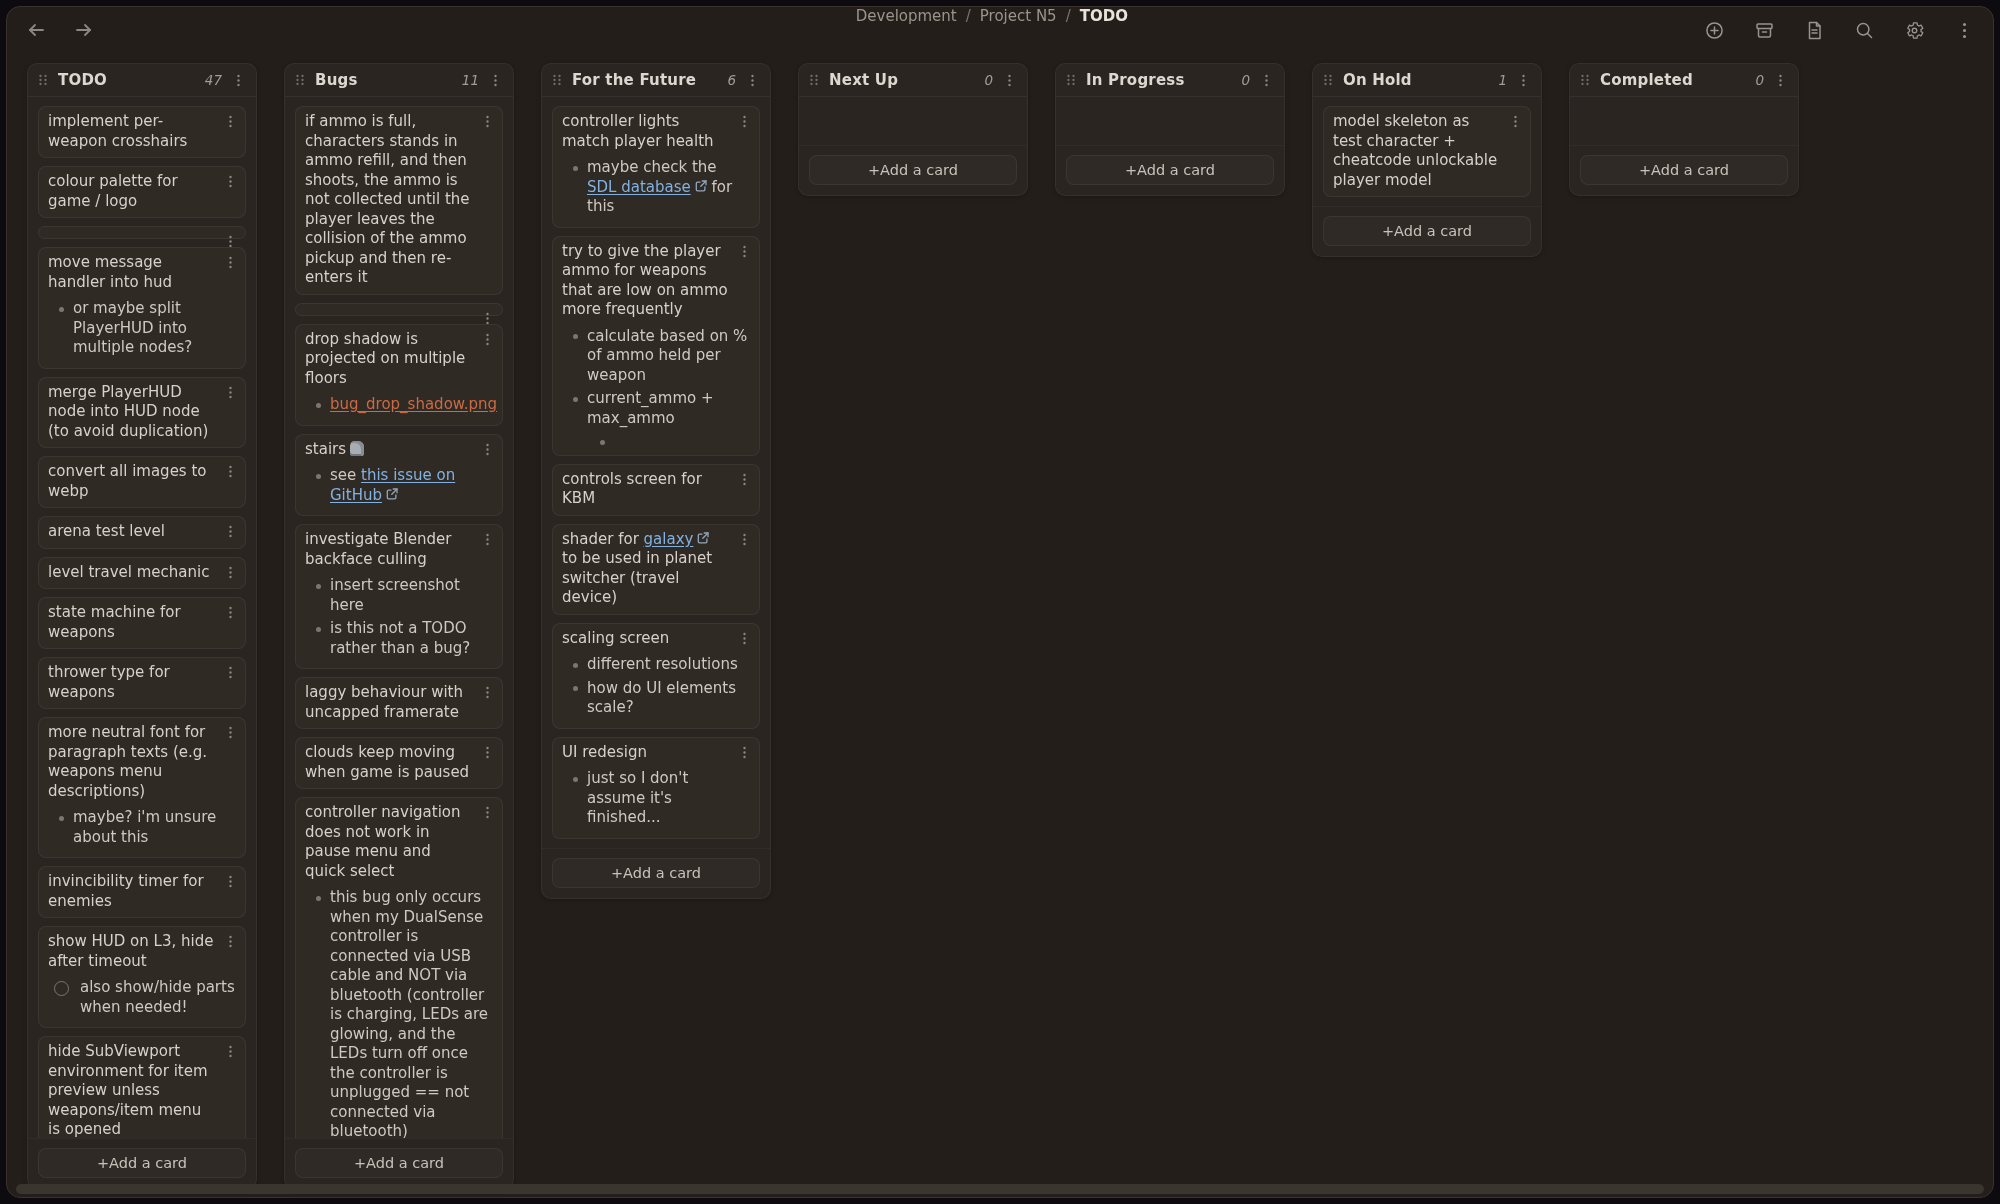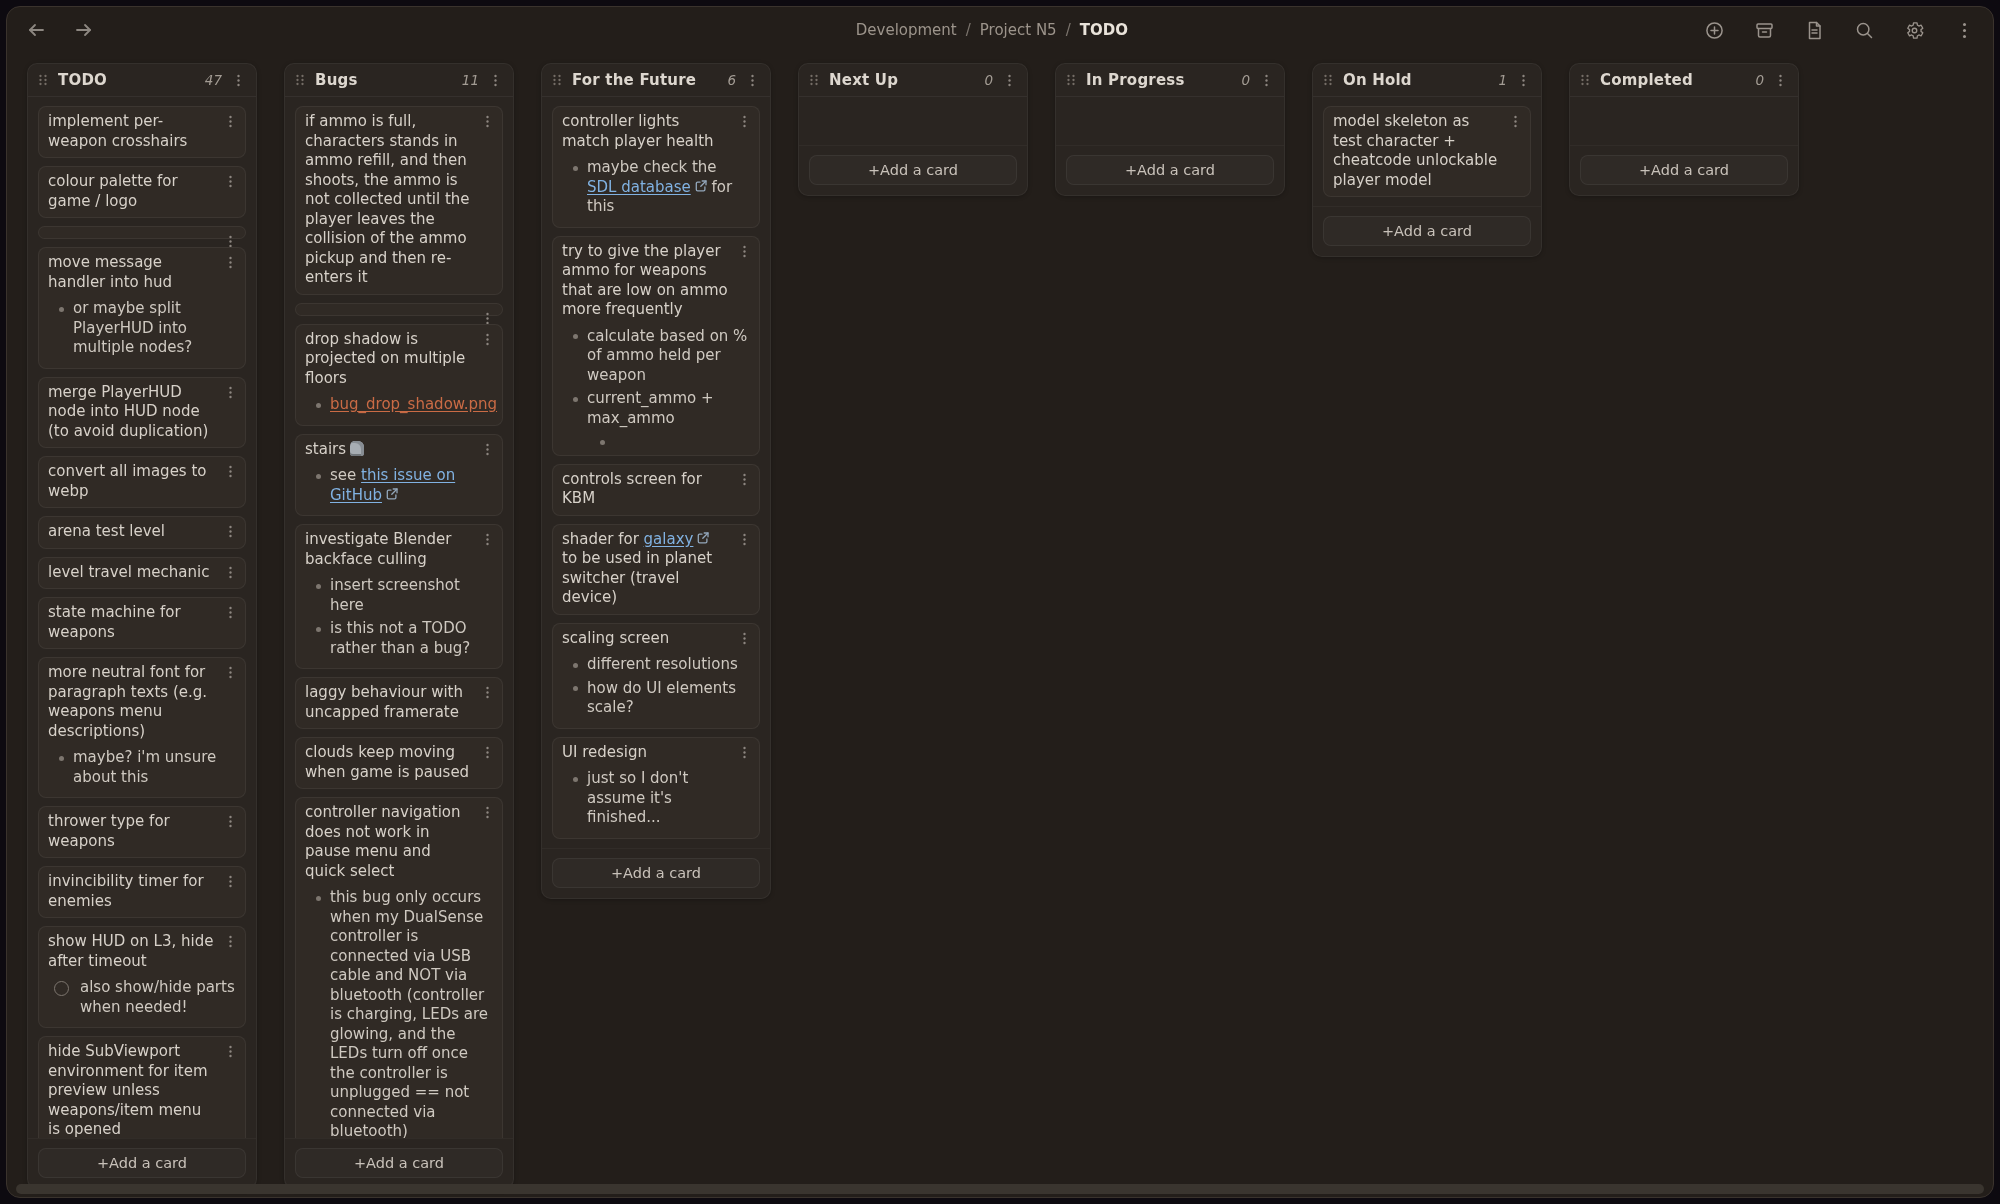--- a/index.html
+++ b/index.html
@@ -6,21 +6,21 @@
     background:#0d0a10;font-family:"DejaVu Sans","Liberation Sans",sans-serif;}
   *{box-sizing:border-box;}
   .window{position:absolute;inset:6px;background:#231e1a;border:1px solid #3a332d;
     border-radius:14px;overflow:hidden;}
   
   .topbar{height:46px;display:flex;align-items:center;padding:0 18px;position:relative;}
   .nav-arrows{display:flex;gap:26px;align-items:center;}
   .nav-btn{width:22px;height:22px;color:#8d8781;cursor:pointer;}
   .nav-btn svg{width:22px;height:22px;display:block;}
   .breadcrumb{position:absolute;left:50%;top:0;height:46px;transform:translateX(-53%);
-    display:flex;align-items:center;gap:9px;font-size:15px;color:#9c948b;white-space:nowrap;}
+    display:flex;gap:9px;font-size:15px;color:#9c948b;white-space:nowrap;}
   .breadcrumb .sep{color:#7b746d;}
   .breadcrumb .current{color:#e9e3da;font-weight:bold;}
   .topbar-icons{margin-left:auto;display:flex;gap:29px;align-items:center;color:#9a938c;}
   .tb-icon{width:21px;height:21px;}
   .tb-icon svg{width:21px;height:21px;display:block;}
   
   .board{position:absolute;top:47px;bottom:0;left:0;right:0;
     padding:9px 20px 16px 20px;display:flex;gap:27px;align-items:flex-start;}
   .column{width:230px;flex:none;background:#2a2521;border:1px solid rgba(255,255,255,0.05);
     border-radius:10px;display:flex;flex-direction:column;max-height:1126px;
@@ -255,37 +255,37 @@
             <div class="card-title"><span>state machine for weapons</span></div>
           </div>
           <div class="card">
             <span class="card-menu">
               <svg viewBox="0 0 16 16" fill="currentColor">
                 <circle cx="8" cy="3.2" r="1.25"></circle>
                 <circle cx="8" cy="8" r="1.25"></circle>
                 <circle cx="8" cy="12.8" r="1.25"></circle>
               </svg>
             </span>
+            <div class="card-title"><span>thrower type for weapons</span></div>
+          </div>
+          <div class="card">
+            <span class="card-menu">
+              <svg viewBox="0 0 16 16" fill="currentColor">
+                <circle cx="8" cy="3.2" r="1.25"></circle>
+                <circle cx="8" cy="8" r="1.25"></circle>
+                <circle cx="8" cy="12.8" r="1.25"></circle>
+              </svg>
+            </span>
             <div class="card-title"><span>more neutral font for paragraph texts (e.g. weapons menu descriptions)</span></div>
             <ul>
               <li class="">
                 <span class="marker dot"></span>
                 <span><span>maybe? i'm unsure about this</span></span>
               </li>
             </ul>
-          </div>
-          <div class="card">
-            <span class="card-menu">
-              <svg viewBox="0 0 16 16" fill="currentColor">
-                <circle cx="8" cy="3.2" r="1.25"></circle>
-                <circle cx="8" cy="8" r="1.25"></circle>
-                <circle cx="8" cy="12.8" r="1.25"></circle>
-              </svg>
-            </span>
-            <div class="card-title"><span>thrower type for weapons</span></div>
           </div>
           <div class="card">
             <span class="card-menu">
               <svg viewBox="0 0 16 16" fill="currentColor">
                 <circle cx="8" cy="3.2" r="1.25"></circle>
                 <circle cx="8" cy="8" r="1.25"></circle>
                 <circle cx="8" cy="12.8" r="1.25"></circle>
               </svg>
             </span>
             <div class="card-title"><span>invincibility timer for enemies</span></div>

